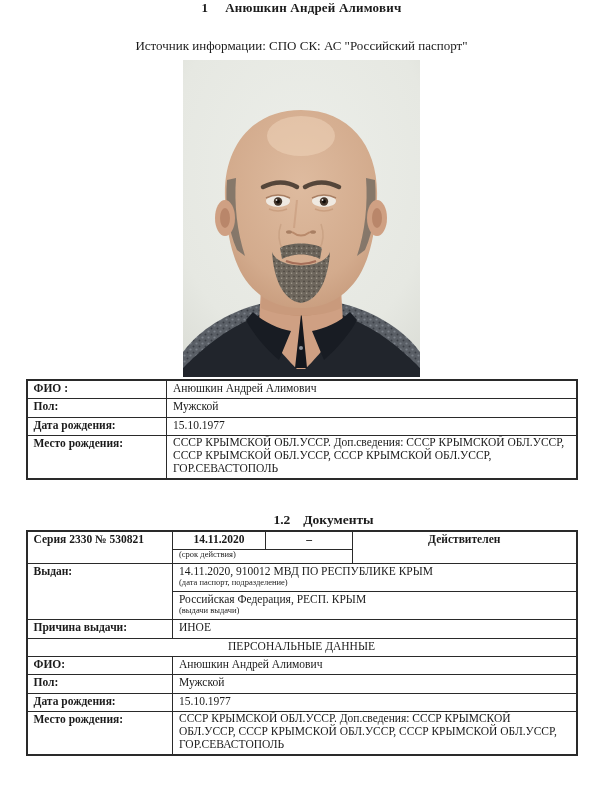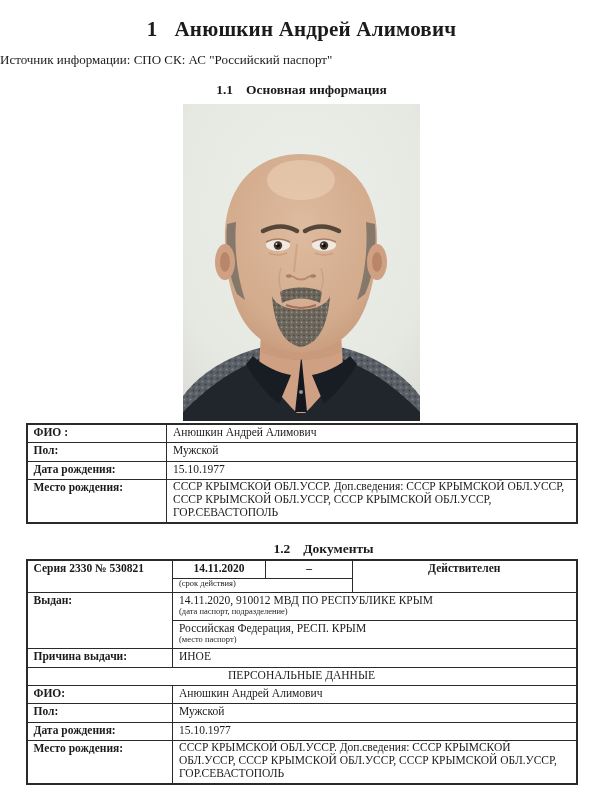--- a/index.html
+++ b/index.html
@@ -7,39 +7,39 @@
   .page {
     position:relative;
     width:603px; height:800px;
     margin:0 auto;
     background:#ffffff;
     font-family:"Liberation Serif","DejaVu Serif",serif;
     color:#1b1b1b;
     overflow:hidden;
   }
   .doc-title {
-    margin-top:17px;
     text-align:center;
-    font-size:21px;
+    font-size:13px;
     font-weight:bold;
     letter-spacing:.2px;
   }
   .doc-title .num { margin-right:17px; }
   .source-line {
-    margin-top:10px;
+    margin-top:22px;
+    text-align:center;
     font-size:13px;
   }
   .section-heading {
     text-align:center;
     font-size:13.5px;
     font-weight:bold;
   }
   .section-heading .num { margin-right:13px; }
   .h-1-1 { margin-top:14px; }
-  .h-1-2 { margin-top:17px;padding-left:44px; }
+  .h-1-2 { margin-top:32px;padding-left:44px; }
   .h-1-2-1 { margin-top:9px; font-size:13px; }
   .photo-wrap {
     width:237px; height:317px;
     margin:6px auto 0 auto;
   }
   .photo-wrap svg { display:block; }
 
   table.grid {
     width:550px;
     margin:2px auto 0 auto;
@@ -71,23 +71,20 @@
 <body>
 
 <div class="page">
 
   <div class="doc-title">
     <span class="num">1</span><span>Анюшкин Андрей Алимович</span>
   </div>
 
   <div class="source-line">Источник информации: СПО СК: АС "Российский паспорт"</div>
 
-  <div class="section-heading h-1-1">
-    <span class="num">1.1</span><span>Основная информация</span>
-  </div>
 
   <div class="photo-wrap">
     <svg width="237" height="317" viewBox="0 0 237 317">
       <defs>
         <radialGradient id="bgGrad" cx="50%" cy="35%" r="80%">
           <stop offset="0%" stop-color="#eceee9"></stop>
           <stop offset="70%" stop-color="#e6e8e2"></stop>
           <stop offset="100%" stop-color="#dadcd5"></stop>
         </radialGradient>
         <radialGradient id="skinGrad" cx="50%" cy="38%" r="75%">
@@ -218,21 +215,21 @@
     <tr>
       <td rowspan="2" class="lbl">Выдан:</td>
       <td colspan="3" class="val-with-cap">
         <div>14.11.2020, 910012 МВД ПО РЕСПУБЛИКЕ КРЫМ</div>
         <div class="caption">(дата паспорт, подразделение)</div>
       </td>
     </tr>
     <tr>
       <td colspan="3" class="val-with-cap">
         <div>Российская Федерация, РЕСП. КРЫМ</div>
-        <div class="caption">(место паспорт)</div>
+        <div class="caption">(выдачи выдачи)</div>
       </td>
     </tr>
     <tr>
       <td class="lbl">Причина выдачи:</td>
       <td colspan="3">ИНОЕ</td>
     </tr>
     <tr>
       <td colspan="4" class="ctr">ПЕРСОНАЛЬНЫЕ ДАННЫЕ</td>
     </tr>
     <tr>

